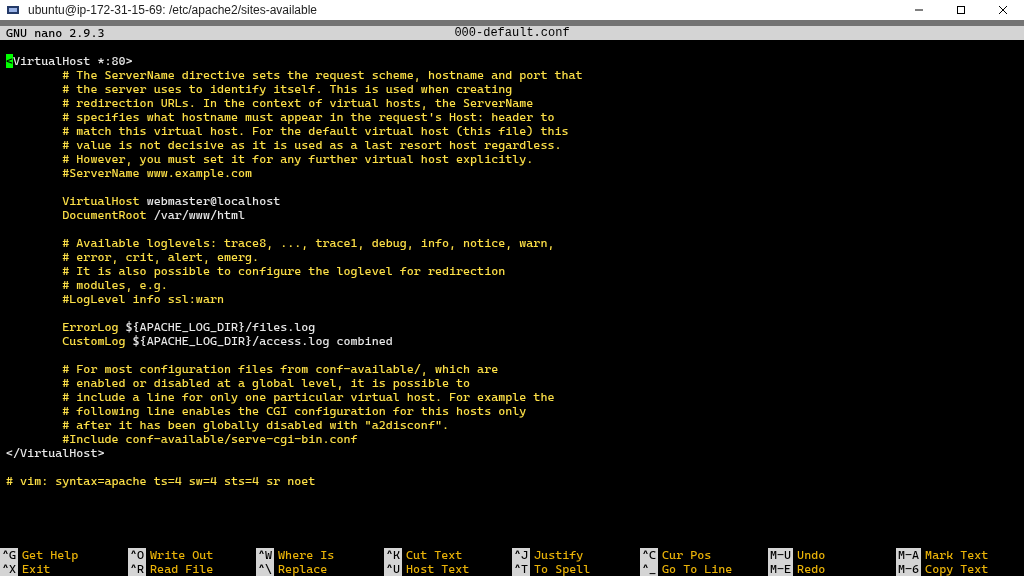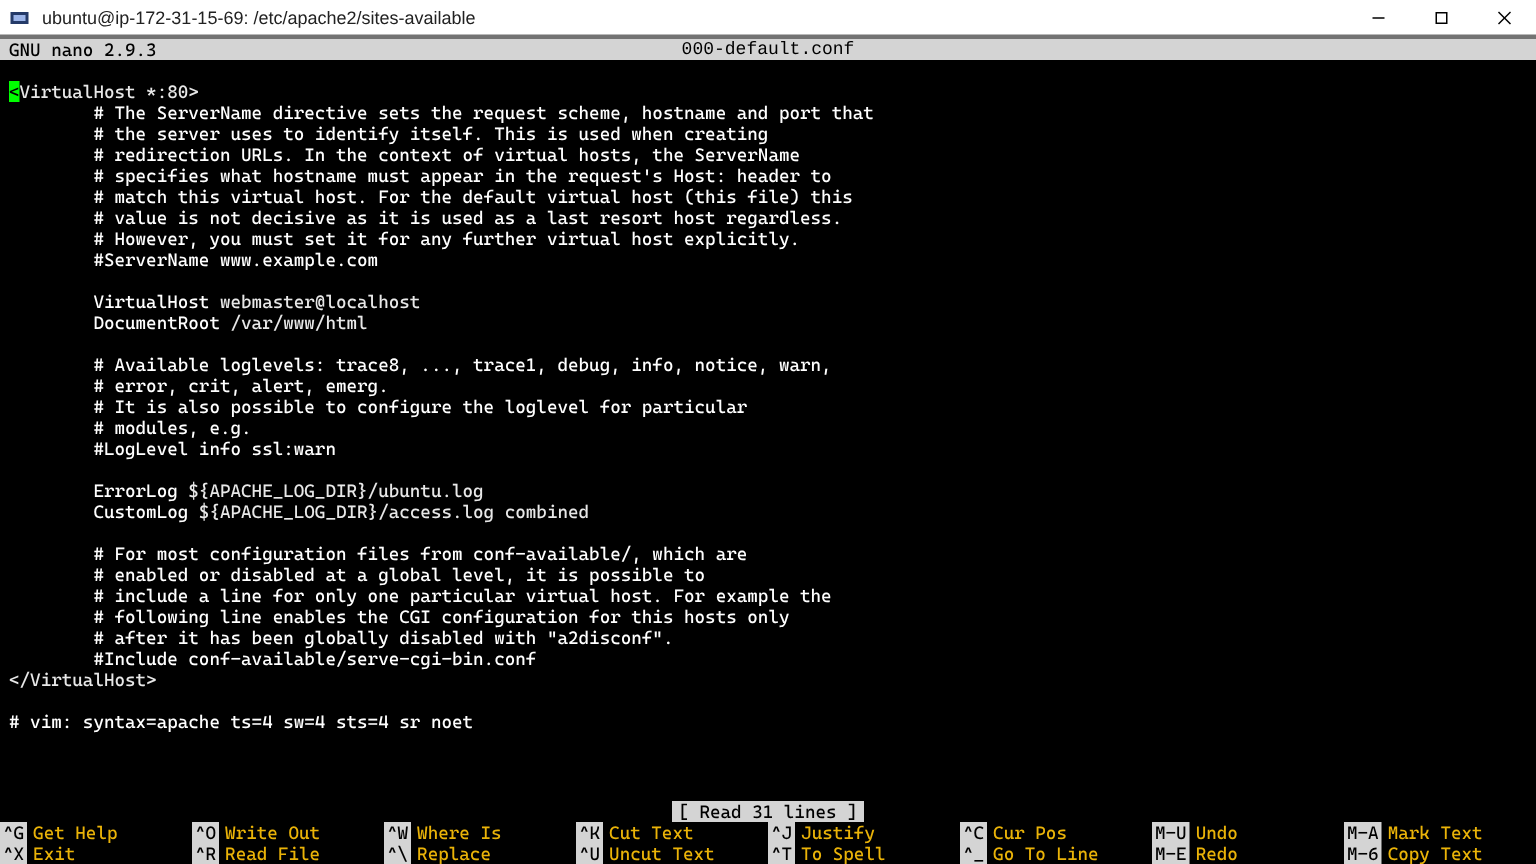--- a/index.html
+++ b/index.html
@@ -1,30 +1,30 @@
 <!DOCTYPE html>
 <html><head>
 <meta charset="utf-8">
 <style>
   * { margin: 0; padding: 0; box-sizing: border-box; }
   html, body { width: 1024px; height: 576px; overflow: hidden; font-family: "Segoe UI", Tahoma, sans-serif; background: #fff; }
 
   
-  .titlebar { height: 26px; background: #fff; display: flex; align-items: center; border-bottom: 3px solid #737373; font-size: 12px; color: #222; }
+  .titlebar { height: 26px; background: #fff; display: flex; align-items: center; border-bottom: 6px solid #737373; font-size: 12px; color: #222; }
   .titlebar .icon { width: 18px; height: 18px; margin: 0 6px 0 4px; display:flex; align-items:center; justify-content:center; }
   .titlebar .title { flex: 1; }
   .winbtn { width: 42px; height: 26px; display:flex; align-items:center; justify-content:center; }
 
   
   .term { background:#000; color:#d0d0d0; width:1024px; height:550px; font-family: "Cascadia Mono","Consolas","Courier New",monospace; font-size:12px; line-height:14px; position:relative; }
   .nano-header { background:#d4d4d4; color:#000; height:14px; display:flex; }
   .nano-header .left { padding-left:6px; }
   .nano-header .center { position:absolute; left:50%; transform:translateX(-50%);font-family:Liberation Mono, monospace; }
   .editor { padding: 0 0 0 6px; white-space: pre; }
-  .cyan { color:#ffffff; }
+  .cyan { color:#fde047; }
   .white { color:#e8e8e8; }
   .cursor { background:#00ff00; color:#000; }
 
   
   .status-wrap { position:absolute; bottom:28px; left:0; right:0; text-align:center; }
   .status { display:inline-block; background:#d4d4d4; color:#000; padding:0 4px; }
 
   
   .shortcuts { position:absolute; bottom:0; left:0; right:0; }
   .shortcuts-row { display:flex; }
@@ -76,59 +76,56 @@
 <span class="cyan">        # match this virtual host. For the default virtual host (this file) this</span>
 <span class="cyan">        # value is not decisive as it is used as a last resort host regardless.</span>
 <span class="cyan">        # However, you must set it for any further virtual host explicitly.</span>
 <span class="cyan">        #ServerName www.example.com</span>
 
 <span class="cyan">        VirtualHost </span><span class="white">webmaster@localhost</span>
 <span class="cyan">        DocumentRoot </span><span class="white">/var/www/html</span>
 
 <span class="cyan">        # Available loglevels: trace8, ..., trace1, debug, info, notice, warn,</span>
 <span class="cyan">        # error, crit, alert, emerg.</span>
-<span class="cyan">        # It is also possible to configure the loglevel for particular</span>
+<span class="cyan">        # It is also possible to configure the loglevel for redirection</span>
 <span class="cyan">        # modules, e.g.</span>
 <span class="cyan">        #LogLevel info ssl:warn</span>
 
-<span class="cyan">        ErrorLog </span><span class="white">${APACHE_LOG_DIR}/ubuntu.log</span>
+<span class="cyan">        ErrorLog </span><span class="white">${APACHE_LOG_DIR}/files.log</span>
 <span class="cyan">        CustomLog </span><span class="white">${APACHE_LOG_DIR}/access.log combined</span>
 
 <span class="cyan">        # For most configuration files from conf-available/, which are</span>
 <span class="cyan">        # enabled or disabled at a global level, it is possible to</span>
 <span class="cyan">        # include a line for only one particular virtual host. For example the</span>
 <span class="cyan">        # following line enables the CGI configuration for this hosts only</span>
 <span class="cyan">        # after it has been globally disabled with "a2disconf".</span>
 <span class="cyan">        #Include conf-available/serve-cgi-bin.conf</span>
 <span class="white">&lt;/VirtualHost&gt;</span>
 
 <span class="cyan"># vim: syntax=apache ts=4 sw=4 sts=4 sr noet</span>
 </div>
 
-  <div class="status-wrap">
-    <span class="status">[ Read 31 lines ]</span>
-  </div>
 
   <div class="shortcuts">
     <div class="shortcuts-row">
       <div class="sc"><span class="key">^G</span><span class="label">Get Help</span></div>
       <div class="sc"><span class="key">^O</span><span class="label">Write Out</span></div>
       <div class="sc"><span class="key">^W</span><span class="label">Where Is</span></div>
       <div class="sc"><span class="key">^K</span><span class="label">Cut Text</span></div>
       <div class="sc"><span class="key">^J</span><span class="label">Justify</span></div>
       <div class="sc"><span class="key">^C</span><span class="label">Cur Pos</span></div>
       <div class="sc"><span class="key">M-U</span><span class="label">Undo</span></div>
       <div class="sc"><span class="key">M-A</span><span class="label">Mark Text</span></div>
 
     </div>
     <div class="shortcuts-row">
       <div class="sc"><span class="key">^X</span><span class="label">Exit</span></div>
       <div class="sc"><span class="key">^R</span><span class="label">Read File</span></div>
       <div class="sc"><span class="key">^\</span><span class="label">Replace</span></div>
-      <div class="sc"><span class="key">^U</span><span class="label">Uncut Text</span></div>
+      <div class="sc"><span class="key">^U</span><span class="label">Host Text</span></div>
       <div class="sc"><span class="key">^T</span><span class="label">To Spell</span></div>
       <div class="sc"><span class="key">^_</span><span class="label">Go To Line</span></div>
       <div class="sc"><span class="key">M-E</span><span class="label">Redo</span></div>
       <div class="sc"><span class="key">M-6</span><span class="label">Copy Text</span></div>
 
     </div>
   </div>
 </div>
 
 </body></html>

